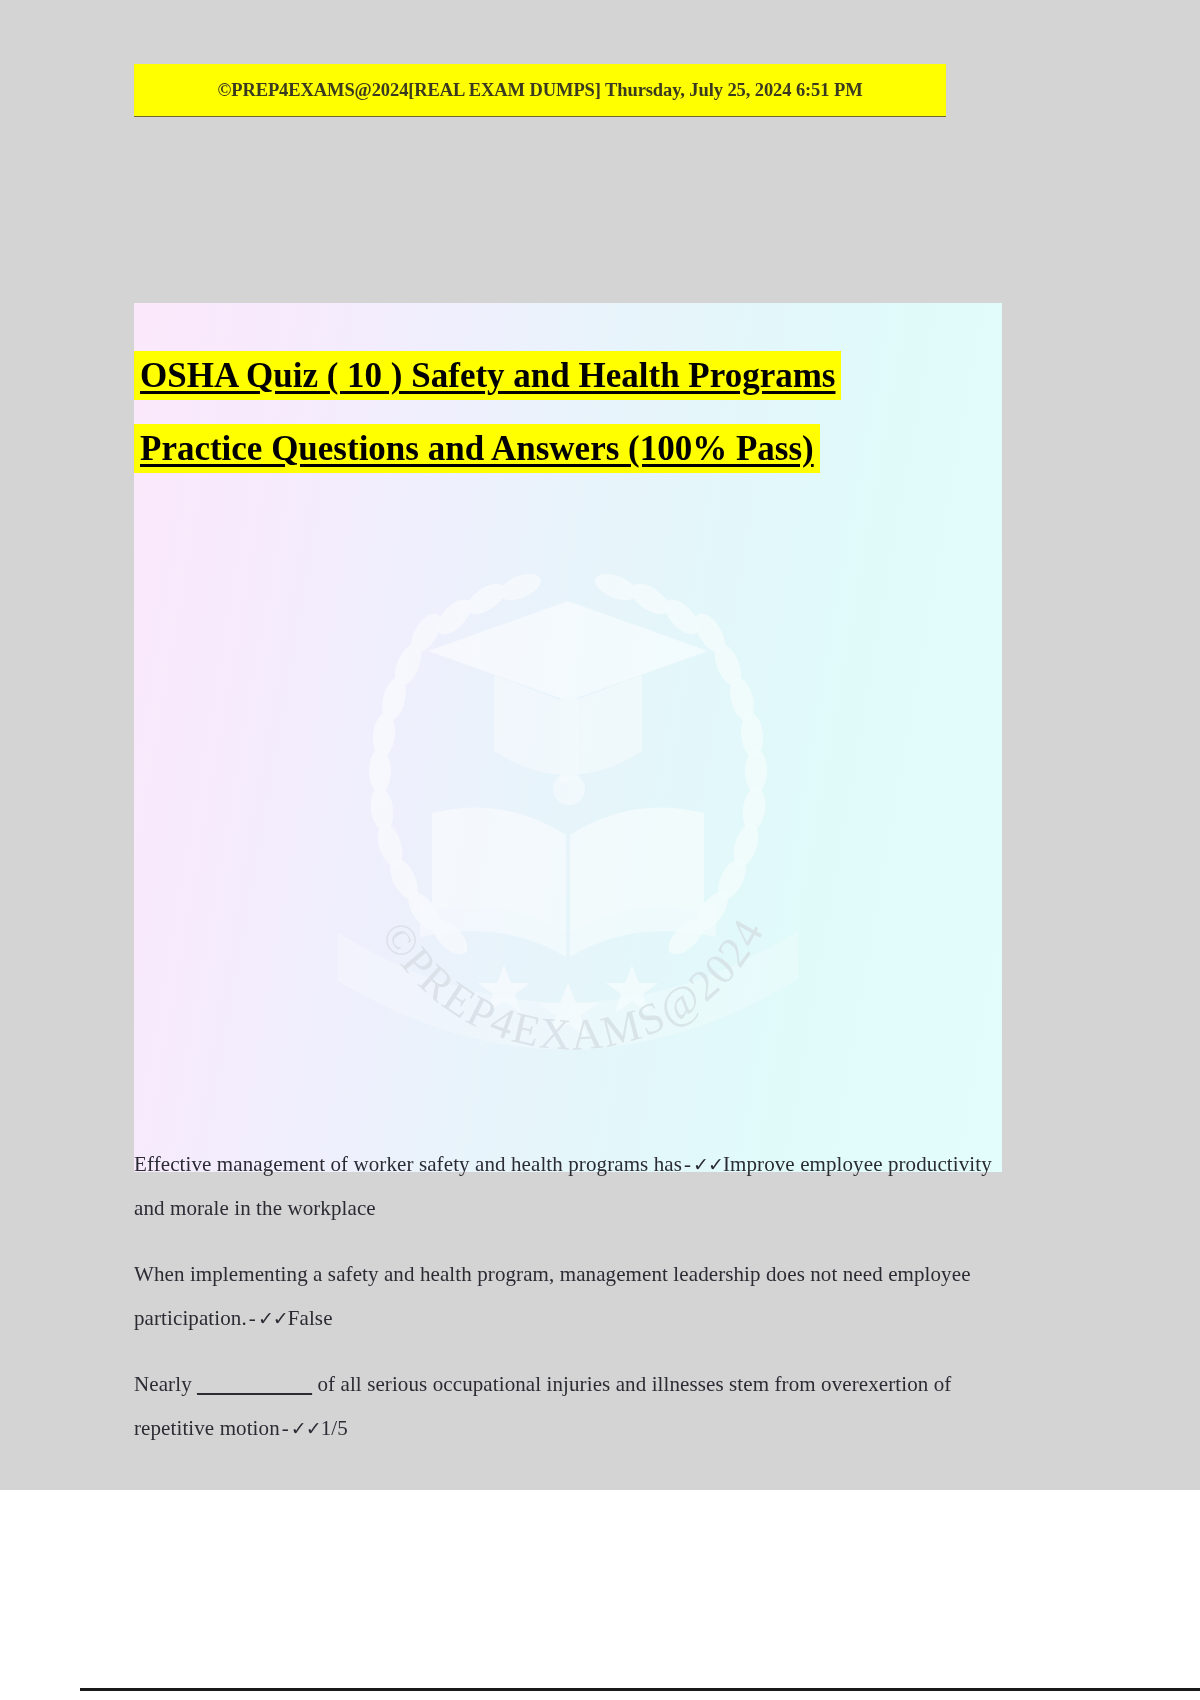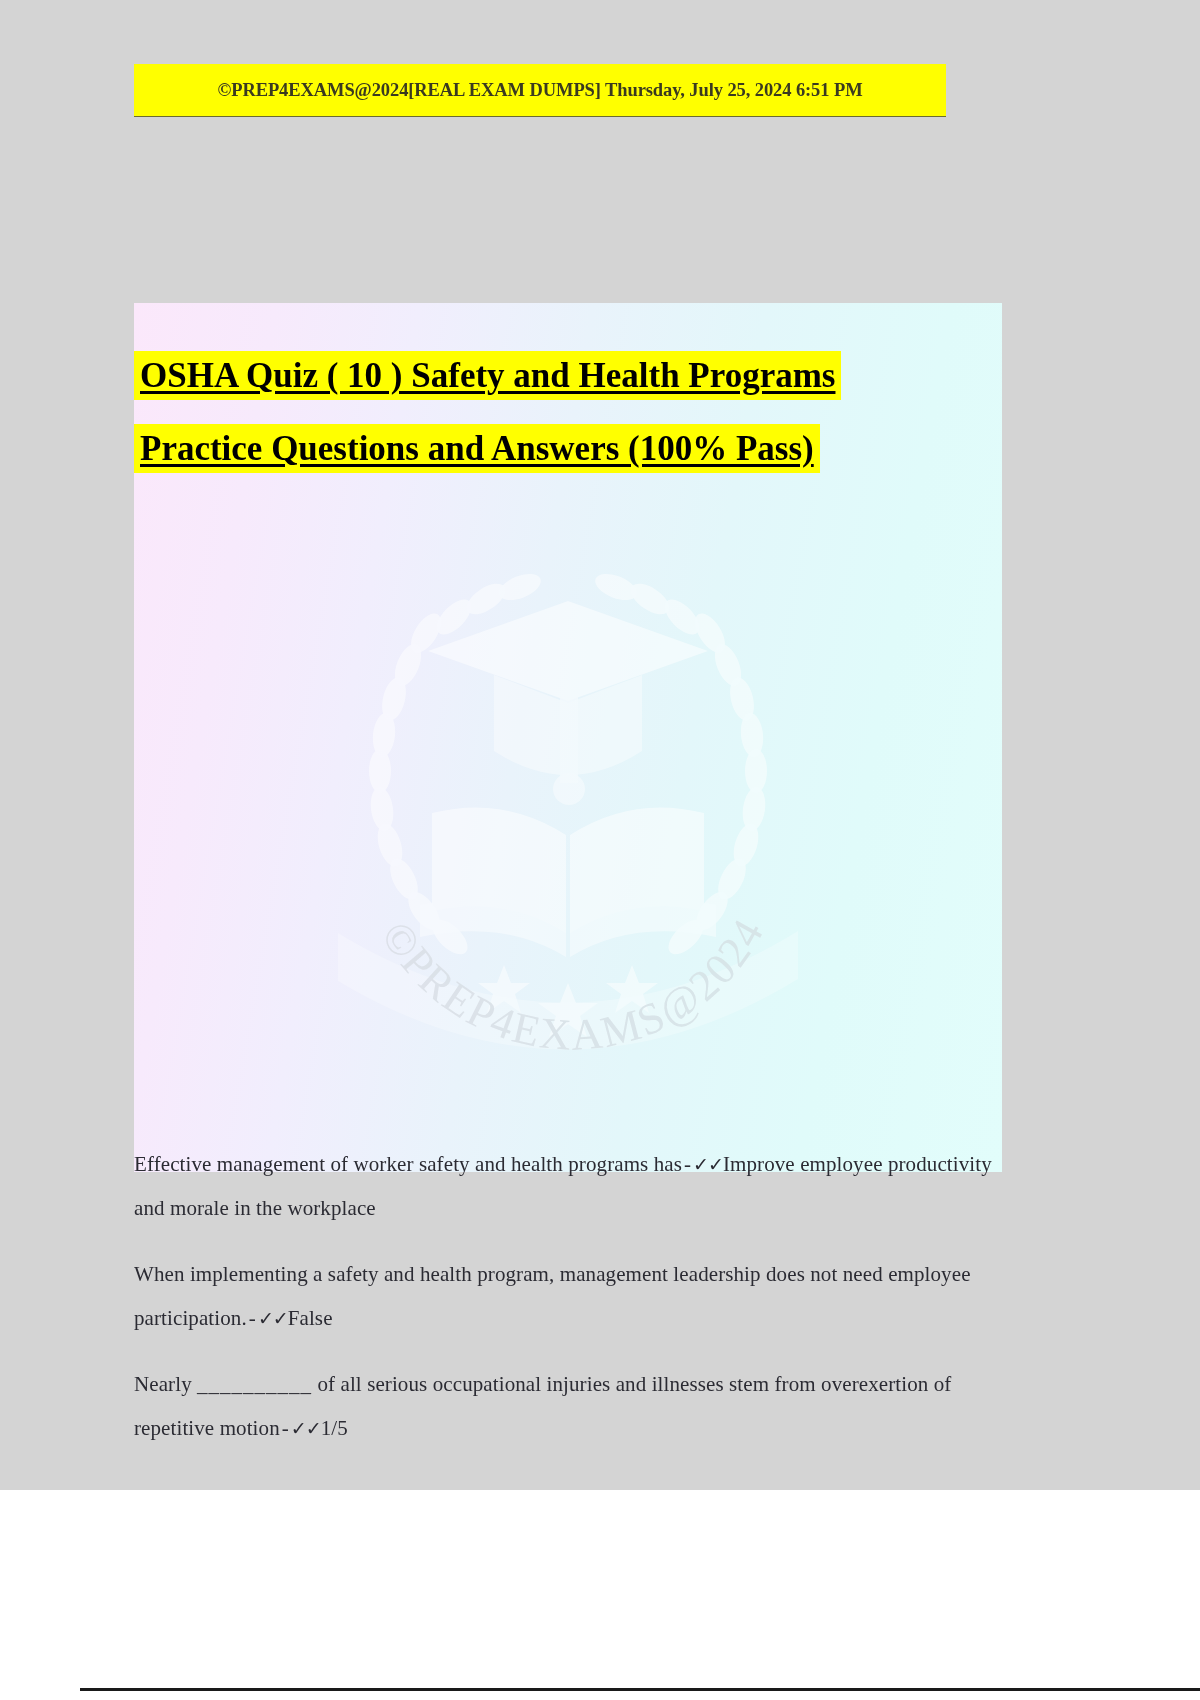--- a/index.html
+++ b/index.html
@@ -121,20 +121,21 @@
     text-align: left;
     letter-spacing: 0.1px;
   }
   .qa-para .tick {
     font-family: "DejaVu Sans", sans-serif;
     font-weight: 700;
     font-size: 19px;
     letter-spacing: -1px;
   }
   .qa-para .blank {
+    text-decoration: underline;
     letter-spacing: 1px;
   }
   .qa-para .dash { padding: 0 2px; }
 
   
   .page-ribbon {
     position: absolute;
     left: 50%;
     top: 1482px;
     transform: translateX(-50%);

